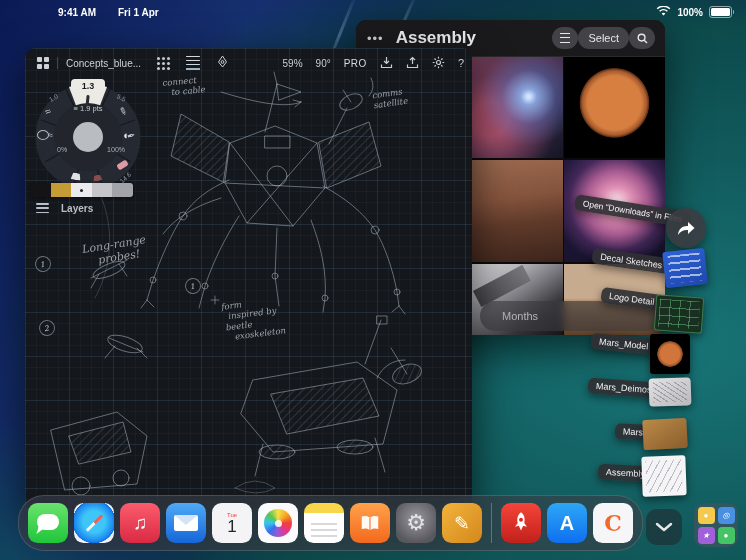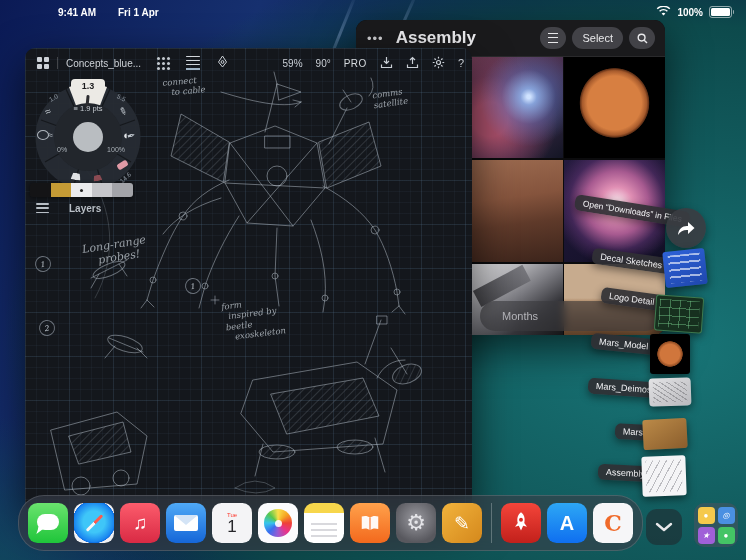--- a/index.html
+++ b/index.html
@@ -22,21 +22,21 @@
   .batt i{position:absolute;inset:1px;background:#fff;border-radius:1.5px;}
   .batt::after{content:'';position:absolute;right:-3px;top:2.5px;width:1.5px;height:4px;background:rgba(255,255,255,.55);border-radius:0 1px 1px 0;}
 
   
   .photos-win{position:absolute;left:356px;top:20px;width:309px;height:315px;background:#0b0b0d;
     border-radius:11px;box-shadow:0 14px 42px rgba(0,0,0,.6);z-index:20;overflow:hidden;}
   .ph-header{position:absolute;left:0;top:0;right:0;height:36px;background:#1a1a1c;
     border-bottom:1px solid rgba(255,255,255,.07);display:flex;align-items:center;}
   .ph-menu{margin-left:11px;font-size:13px;letter-spacing:1px;color:#cfcfd2;cursor:default;}
   .ph-title{margin-left:12px;font-size:17px;font-weight:bold;color:#ededf0;}
-  .ph-actions{position:absolute;right:10px;top:7px;display:flex;gap:6px;align-items:center;}
+  .ph-actions{position:absolute;right:10px;top:7px;display:flex;align-items:center;}
   .circle-btn{height:22px;min-width:22px;border-radius:11px;background:rgba(72,72,77,.88);
     display:flex;align-items:center;justify-content:center;font-size:11px;color:#e8e8ea;padding:0 2px;}
   .select-btn{padding:0 10px;}
   .lines-ic{display:block;width:10px;height:8px;border-top:1.4px solid #e8e8ea;border-bottom:1.4px solid #e8e8ea;position:relative;}
   .lines-ic::after{content:'';position:absolute;left:0;top:2.8px;width:10px;height:1.4px;background:#e8e8ea;}
   .photo{position:absolute;}
   .p-neb1{background:radial-gradient(circle at 66% 40%, #cfe2ff 0 2%, rgba(140,180,240,.85) 9%, rgba(90,120,200,.4) 30%, transparent 55%),
     radial-gradient(circle at 28% 62%, #a84f6a 0 18%, rgba(120,60,90,.7) 45%, transparent 70%),
     linear-gradient(140deg,#6e3a50,#43304f 55%,#131524);}
   .p-land{background:linear-gradient(172deg,#9c6b50 0%,#85543d 38%,#5f3a2a 62%,#3c241b 100%);}
@@ -91,21 +91,21 @@
   .w-eraser{position:absolute;left:84px;top:80px;width:11px;height:6px;border-radius:2px;background:#e09aa6;transform:rotate(-32deg);}
   .w-marker{position:absolute;left:38px;top:91px;width:10px;height:7px;background:#dfe1e4;clip-path:polygon(18% 0,82% 0,100% 100%,0 100%);transform:rotate(8deg);}
   .w-marker2{position:absolute;left:60px;top:93px;width:9px;height:6px;background:#8a4a52;clip-path:polygon(18% 0,82% 0,100% 100%,0 100%);transform:rotate(-10deg);}
   .w-glyph{position:absolute;font-size:10px;color:#c2c9d0;}
 
   
   .swatches{position:absolute;left:5px;top:135px;width:103px;height:14px;display:flex;z-index:9;
     border-radius:3px;overflow:hidden;box-shadow:0 1px 4px rgba(0,0,0,.5);}
   .swatches i{flex:1;position:relative;}
   .sw-dot::after{content:'';position:absolute;left:50%;top:50%;width:3px;height:3px;margin:-1.5px;background:#222;border-radius:50%;}
-  .layers-row{position:absolute;left:11px;top:155px;display:flex;align-items:flex-start;gap:20px;z-index:9;color:#b9bfc6;}
+  .layers-row{position:absolute;left:11px;top:155px;display:flex;align-items:flex-start;gap:12px;z-index:9;color:#b9bfc6;}
   .ham-ic{width:13px;display:flex;flex-direction:column;gap:2.6px;}
   .ham-ic b{height:1.7px;background:#b9bfc6;border-radius:1px;}
   .layers-lbl{font-size:10px;font-weight:bold;color:#b9bfc6;}
 
   
   .script{position:absolute;font-family:"DejaVu Serif",serif;font-style:italic;color:#cdd5dc;opacity:.72;line-height:1.22;z-index:6;}
   .num-circle{position:absolute;width:14px;height:14px;border:1px solid rgba(190,200,212,.5);border-radius:50%;
     font-size:7.5px;color:#c4ccd4;display:flex;align-items:center;justify-content:center;
     font-family:"DejaVu Serif",serif;font-style:italic;z-index:6;transform:rotate(-8deg);}
 

